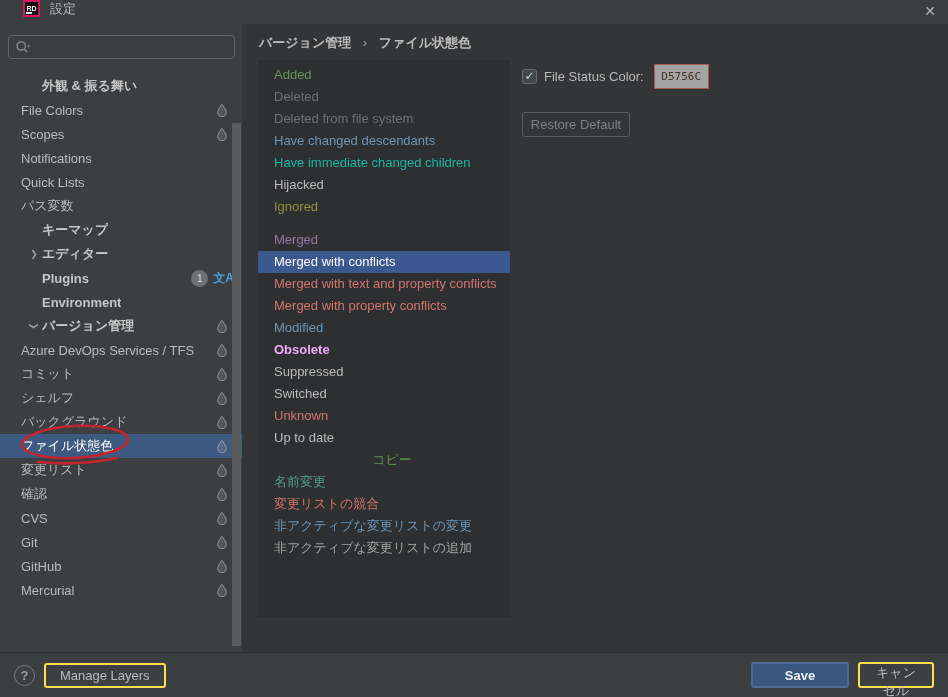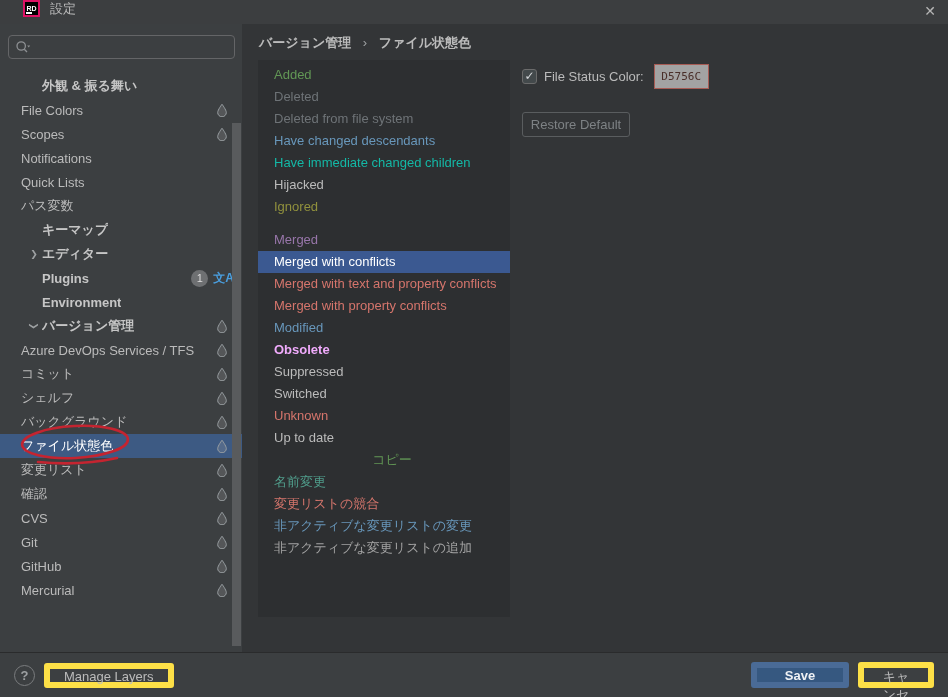--- a/index.html
+++ b/index.html
@@ -116,21 +116,21 @@
     position:absolute; left:0; bottom:0; width:948px; height:45px;
     background:#3c3f41; border-top:1px solid #2a2b2c;
     display:flex; align-items:center; padding:0 14px; gap:9px;
   }
   .help-circle {
     width:21px; height:21px; border-radius:50%; border:1px solid #7a7c7e;
     color:#9da0a2; font-size:13px; font-weight:bold; display:flex;
     align-items:center; justify-content:center; cursor:pointer; flex:none;
   }
   .btn {
-    height:25px; background:transparent; border:6px solid #fde047; border-radius:3px;
+    height:25px; background:transparent; border:2px solid #fde047; border-radius:3px;
     color:#bbbbbb; font-family:inherit; font-size:13px; padding:0 14px; cursor:pointer;
   }
   .footer .spacer { flex:1; }
   .btn.primary {
     background:#365880; border-color:#4a6b96; color:#eff1f4; font-weight:bold;
     width:98px; height:26px;
   }
   .btn.cancel { width:76px; height:26px; }
 
   .annotation-overlay {

